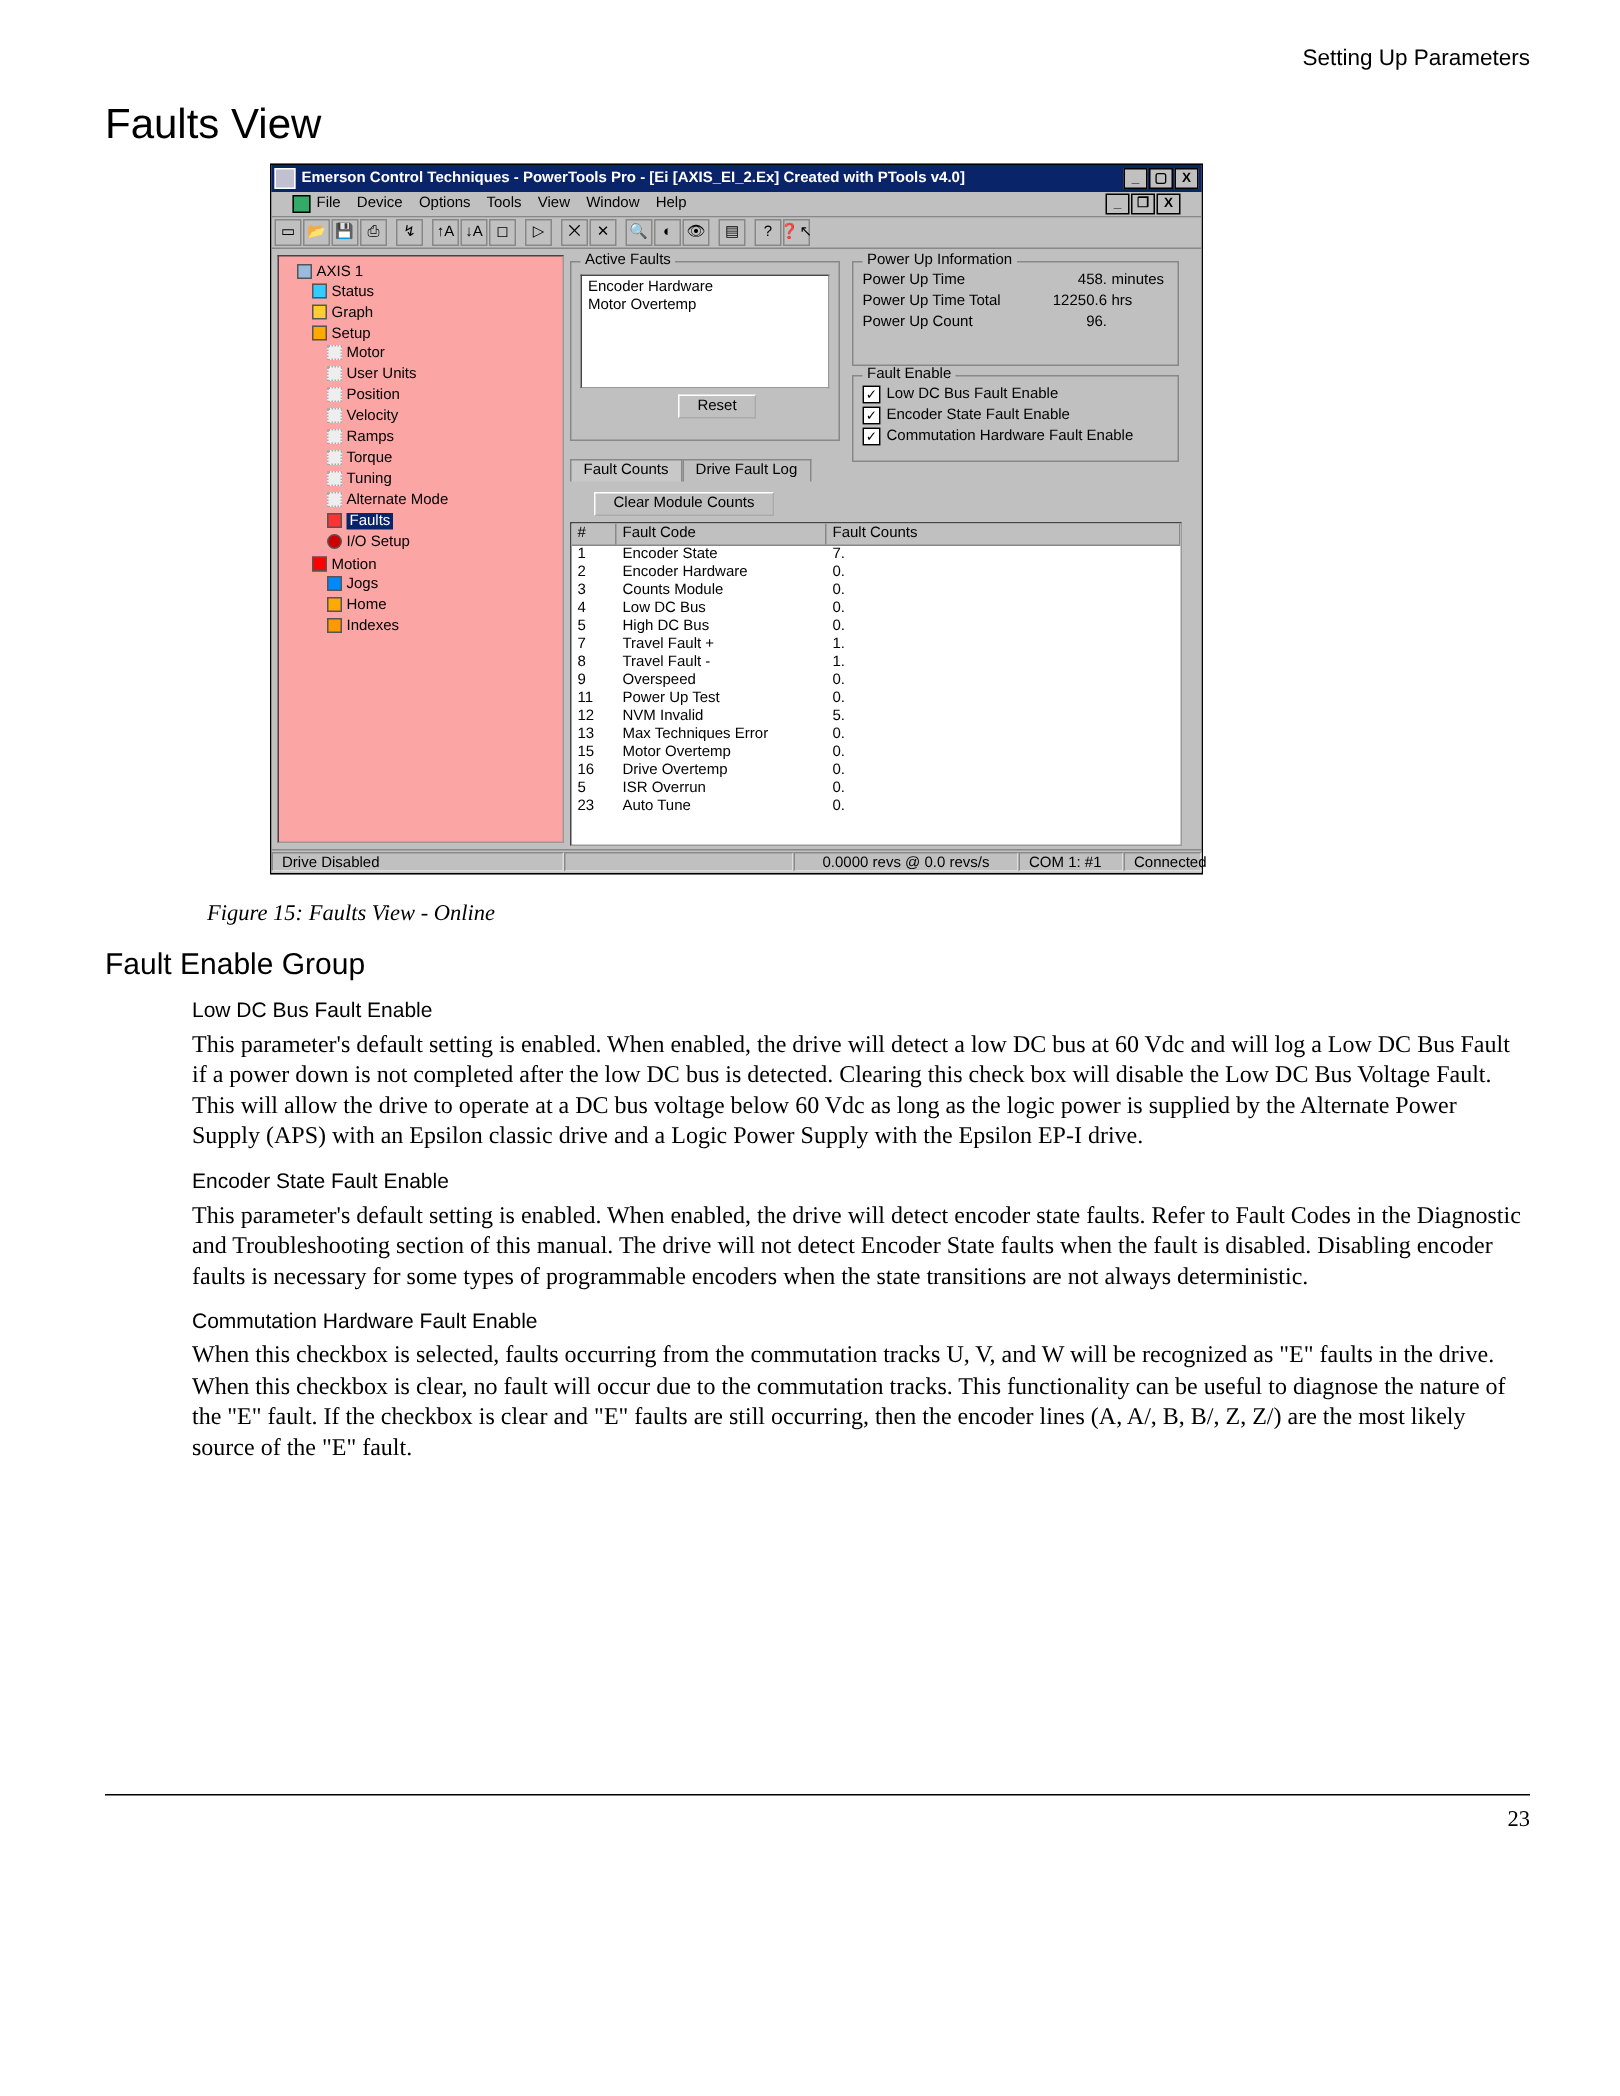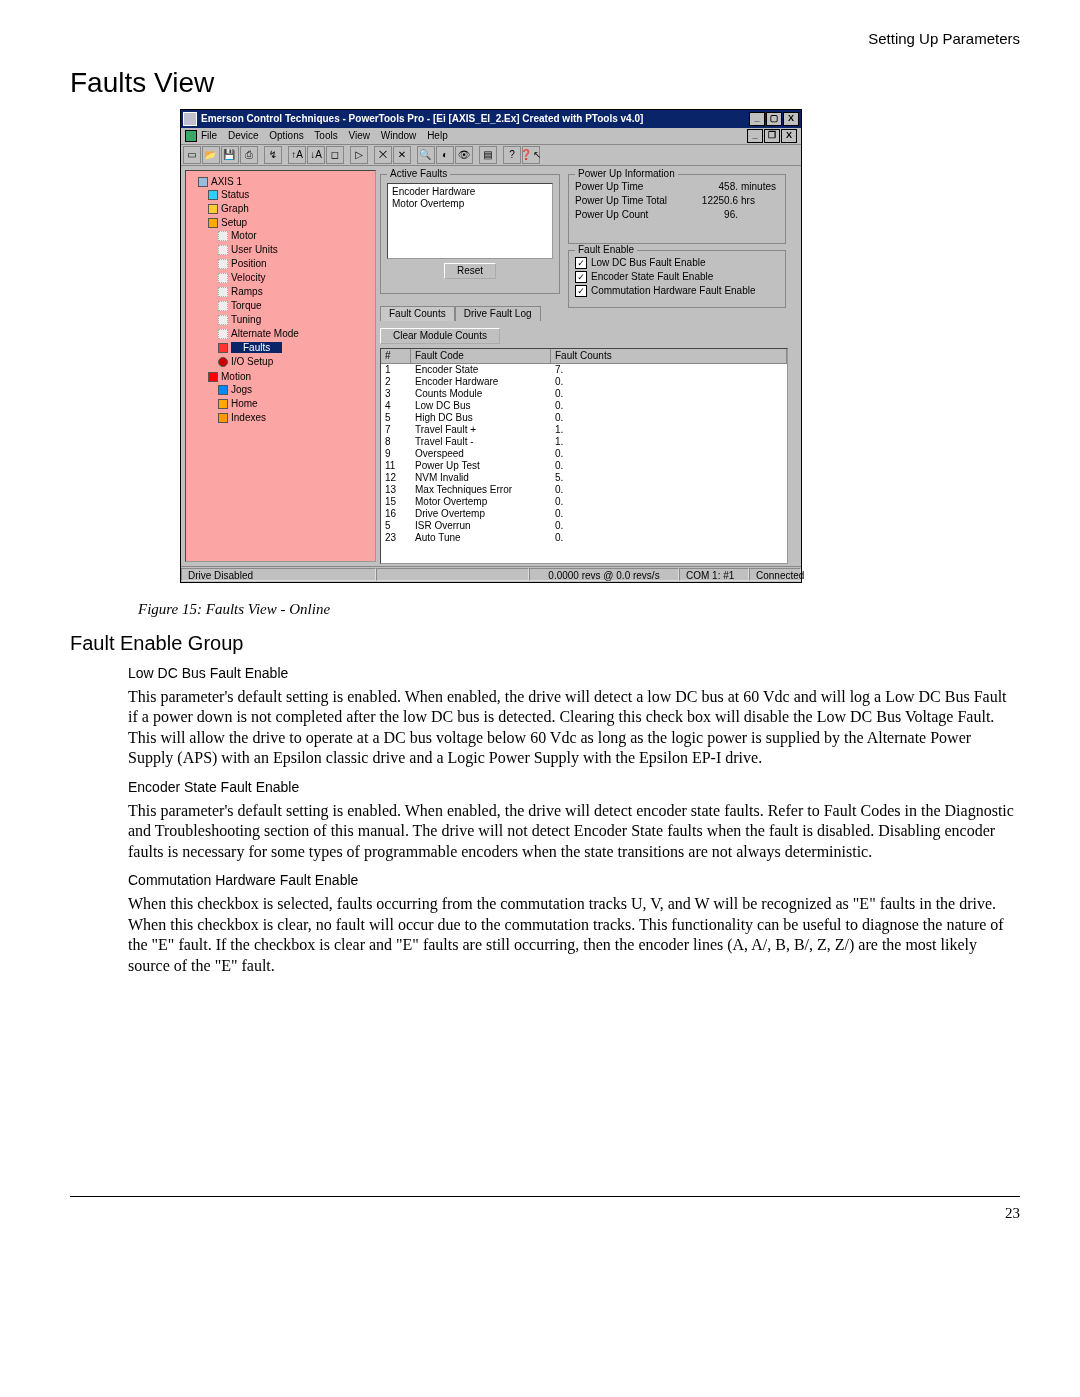--- a/index.html
+++ b/index.html
@@ -82,21 +82,21 @@
   }
   .titlebar .tb-text { flex:1; overflow:hidden; white-space:nowrap; }
   .tb-btns { display:flex; gap:1px; }
   .tb-btn {
     width:14px; height:12px; background:#c0c0c0;
     border:1px solid #000; font-size:9px; line-height:10px;
     text-align:center; color:#000; font-weight:bold;
   }
 
   .inner-title {
-    display:flex; align-items:center; padding:1px 4px;
+    display:flex; align-items:center; padding:1px 14px;
     background:#c0c0c0; border-bottom:1px solid #888;
     font-size:10px;
   }
   .inner-title .tb-icon { width:10px; height:10px; background:#3a6; border:1px solid #000; margin-right:4px;}
   .inner-title .tb-text { flex:1; }
 
   .menubar {
     background:#c0c0c0; padding:1px 4px 3px 4px;
     border-bottom:1px solid #888;
   }
@@ -118,21 +118,21 @@
   .work {
     display:flex; height:400px; background:#c0c0c0;
   }
   .tree {
     width:185px; background:#fca5a5; margin:4px;
     border:1px inset #999; overflow:auto; padding:4px 2px;
     font-size:10px;
   }
   .tree ul { list-style:none; margin:0; padding-left:10px; }
   .tree li { white-space:nowrap; padding:1px 0; }
-  .tree .sel { background:#0a246a; color:#fff; padding:0 12px;text-align:center; }
+  .tree .sel { background:#0a246a; color:#fff; padding:0 2px;text-align:center; }
   .tico { display:inline-block; width:10px; height:10px; vertical-align:middle; margin-right:3px; border:1px solid #555; box-sizing:border-box; }
   .ic-axis{background:#9bd;} .ic-status{background:#3cf;} .ic-graph{background:#fc3;}
   .ic-setup{background:#fa0;} .ic-leaf{background:#eee;border:1px dotted #aaa;}
   .ic-fault{background:#f33;} .ic-io{background:#c00; border-radius:50%;}
   .ic-green{background:#0a0; border-radius:50%;} .ic-red{background:#a00; border-radius:50%;}
   .ic-motion{background:#f00;} .ic-jog{background:#08f;} .ic-home{background:#fa0;}
   .ic-index{background:#f90;}
 
   .rightpane {
     flex:1; position:relative; margin:4px 4px 4px 0;
@@ -145,21 +145,21 @@
     position:absolute; top:-7px; left:6px; background:#c0c0c0;
     padding:0 3px; font-size:10px;
   }
   .g-active { left:0; top:4px; width:180px; height:120px; }
   .g-active .fault-list {
     background:#fff; border:1px inset #999; height:70px;
     margin-top:4px; padding:2px 4px;
   }
   .btn {
     display:inline-block; border:1px outset #fff; background:#c0c0c0;
-    padding:1px 12px; font-size:10px; margin-top:4px;
+    padding:1px 12px; font-size:10px; margin-top:4px;margin-left:16px;
   }
 
   .g-power { left:188px; top:4px; width:218px; height:70px; }
   .g-power .row { display:flex; margin-top:2px; font-size:10px;}
   .g-power .row .lbl { flex:1; }
   .g-power .row .val { width:44px; text-align:right; padding-right:3px; }
   .g-power .row .unit { width:38px; }
 
   .g-enable { left:188px; top:80px; width:218px; height:58px; }
   .chk { display:flex; align-items:center; margin-top:2px; font-size:10px;}

